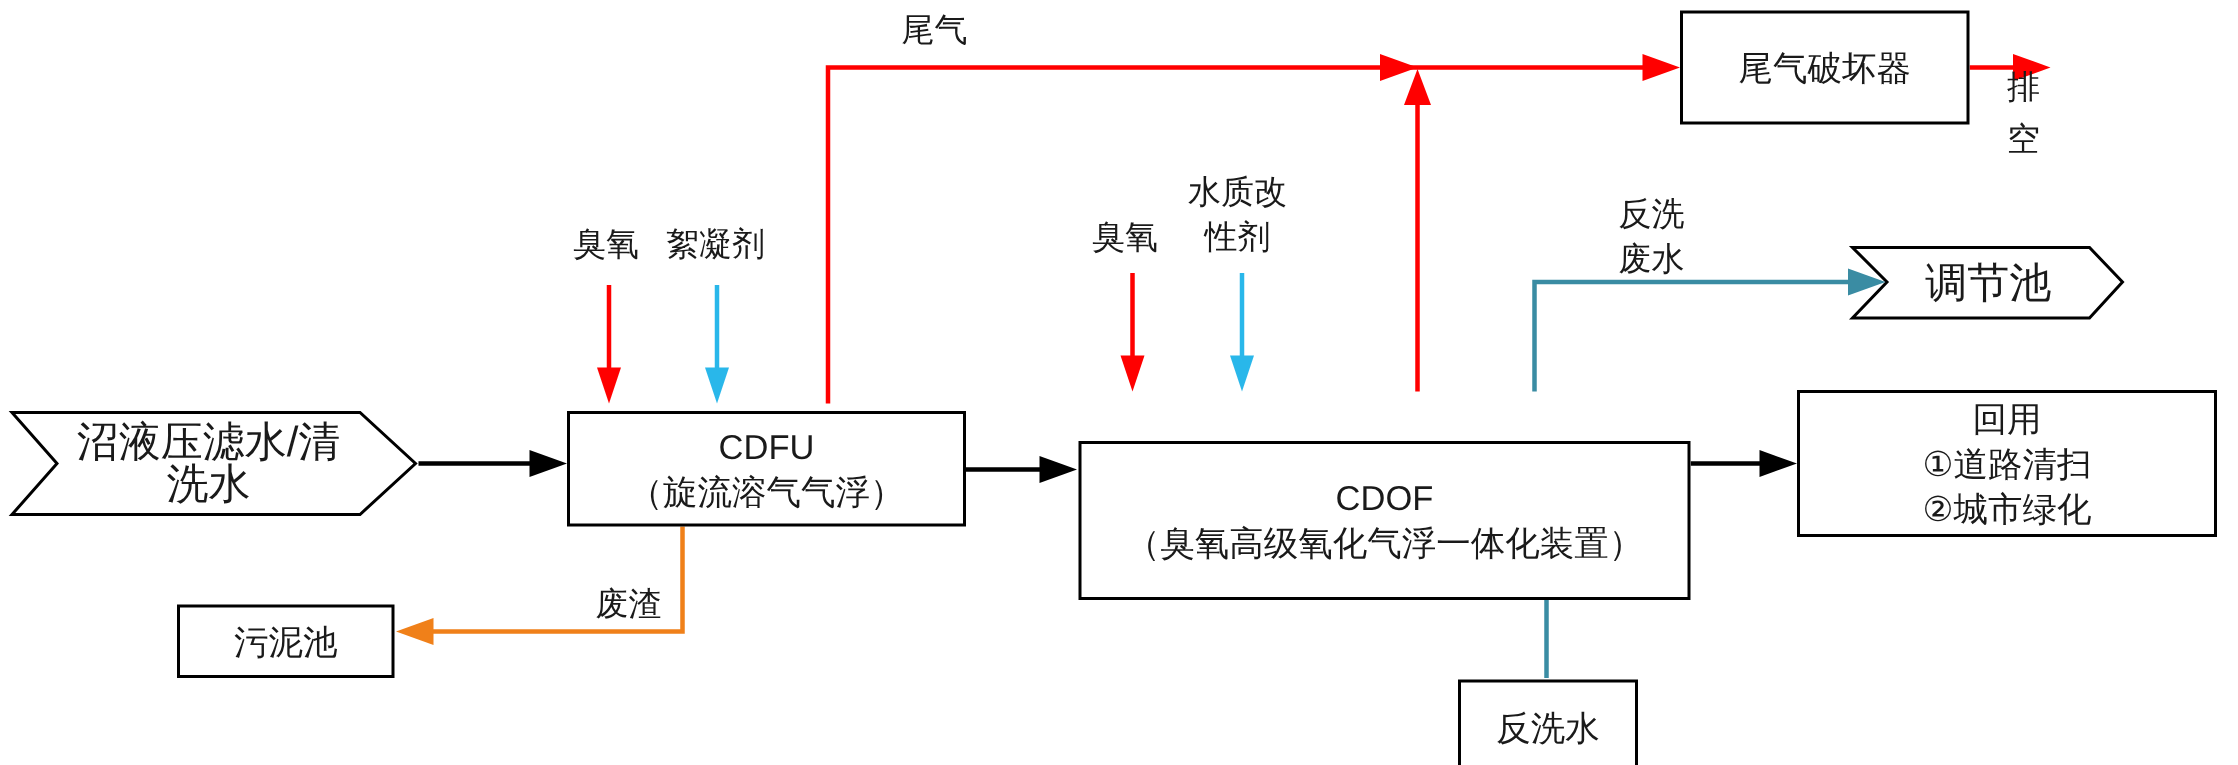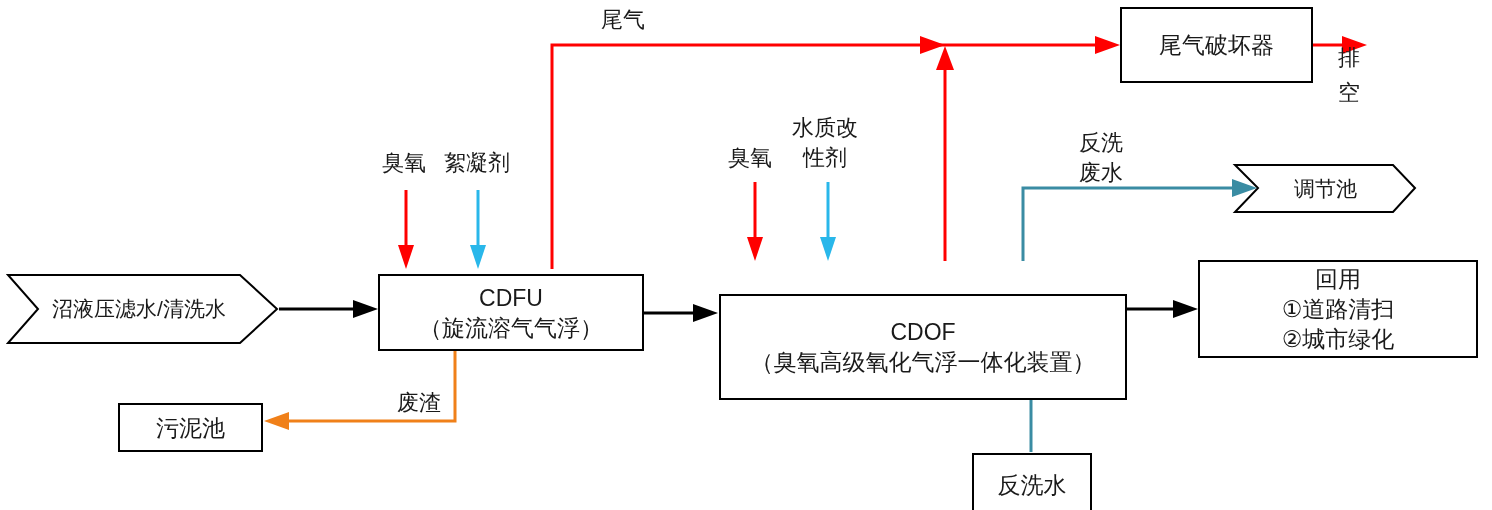--- a/index.html
+++ b/index.html
@@ -28,21 +28,21 @@
   .node{
     position:absolute;z-index:2;
     background:#fff;border:2px solid var(--black);
     box-sizing:border-box;
     display:flex;flex-direction:column;align-items:center;justify-content:center;
     text-align:center;font-size:23px;line-height:30px;
   }
   .chev-label{
     position:absolute;z-index:2;
     display:flex;align-items:center;justify-content:center;
-    text-align:center;font-size:21px;line-height:28px;
+    text-align:center;font-size:28px;line-height:28px;
   }
   .flow-label{
     position:absolute;z-index:2;
     font-size:22px;line-height:30px;white-space:nowrap;
   }
   .flow-label.wrap{white-space:normal;text-align:center;}
   .flow-label.vstack{white-space:normal;width:26px;line-height:35px;text-align:left;word-break:break-all;}
 </style>
 </head>
 <body>

